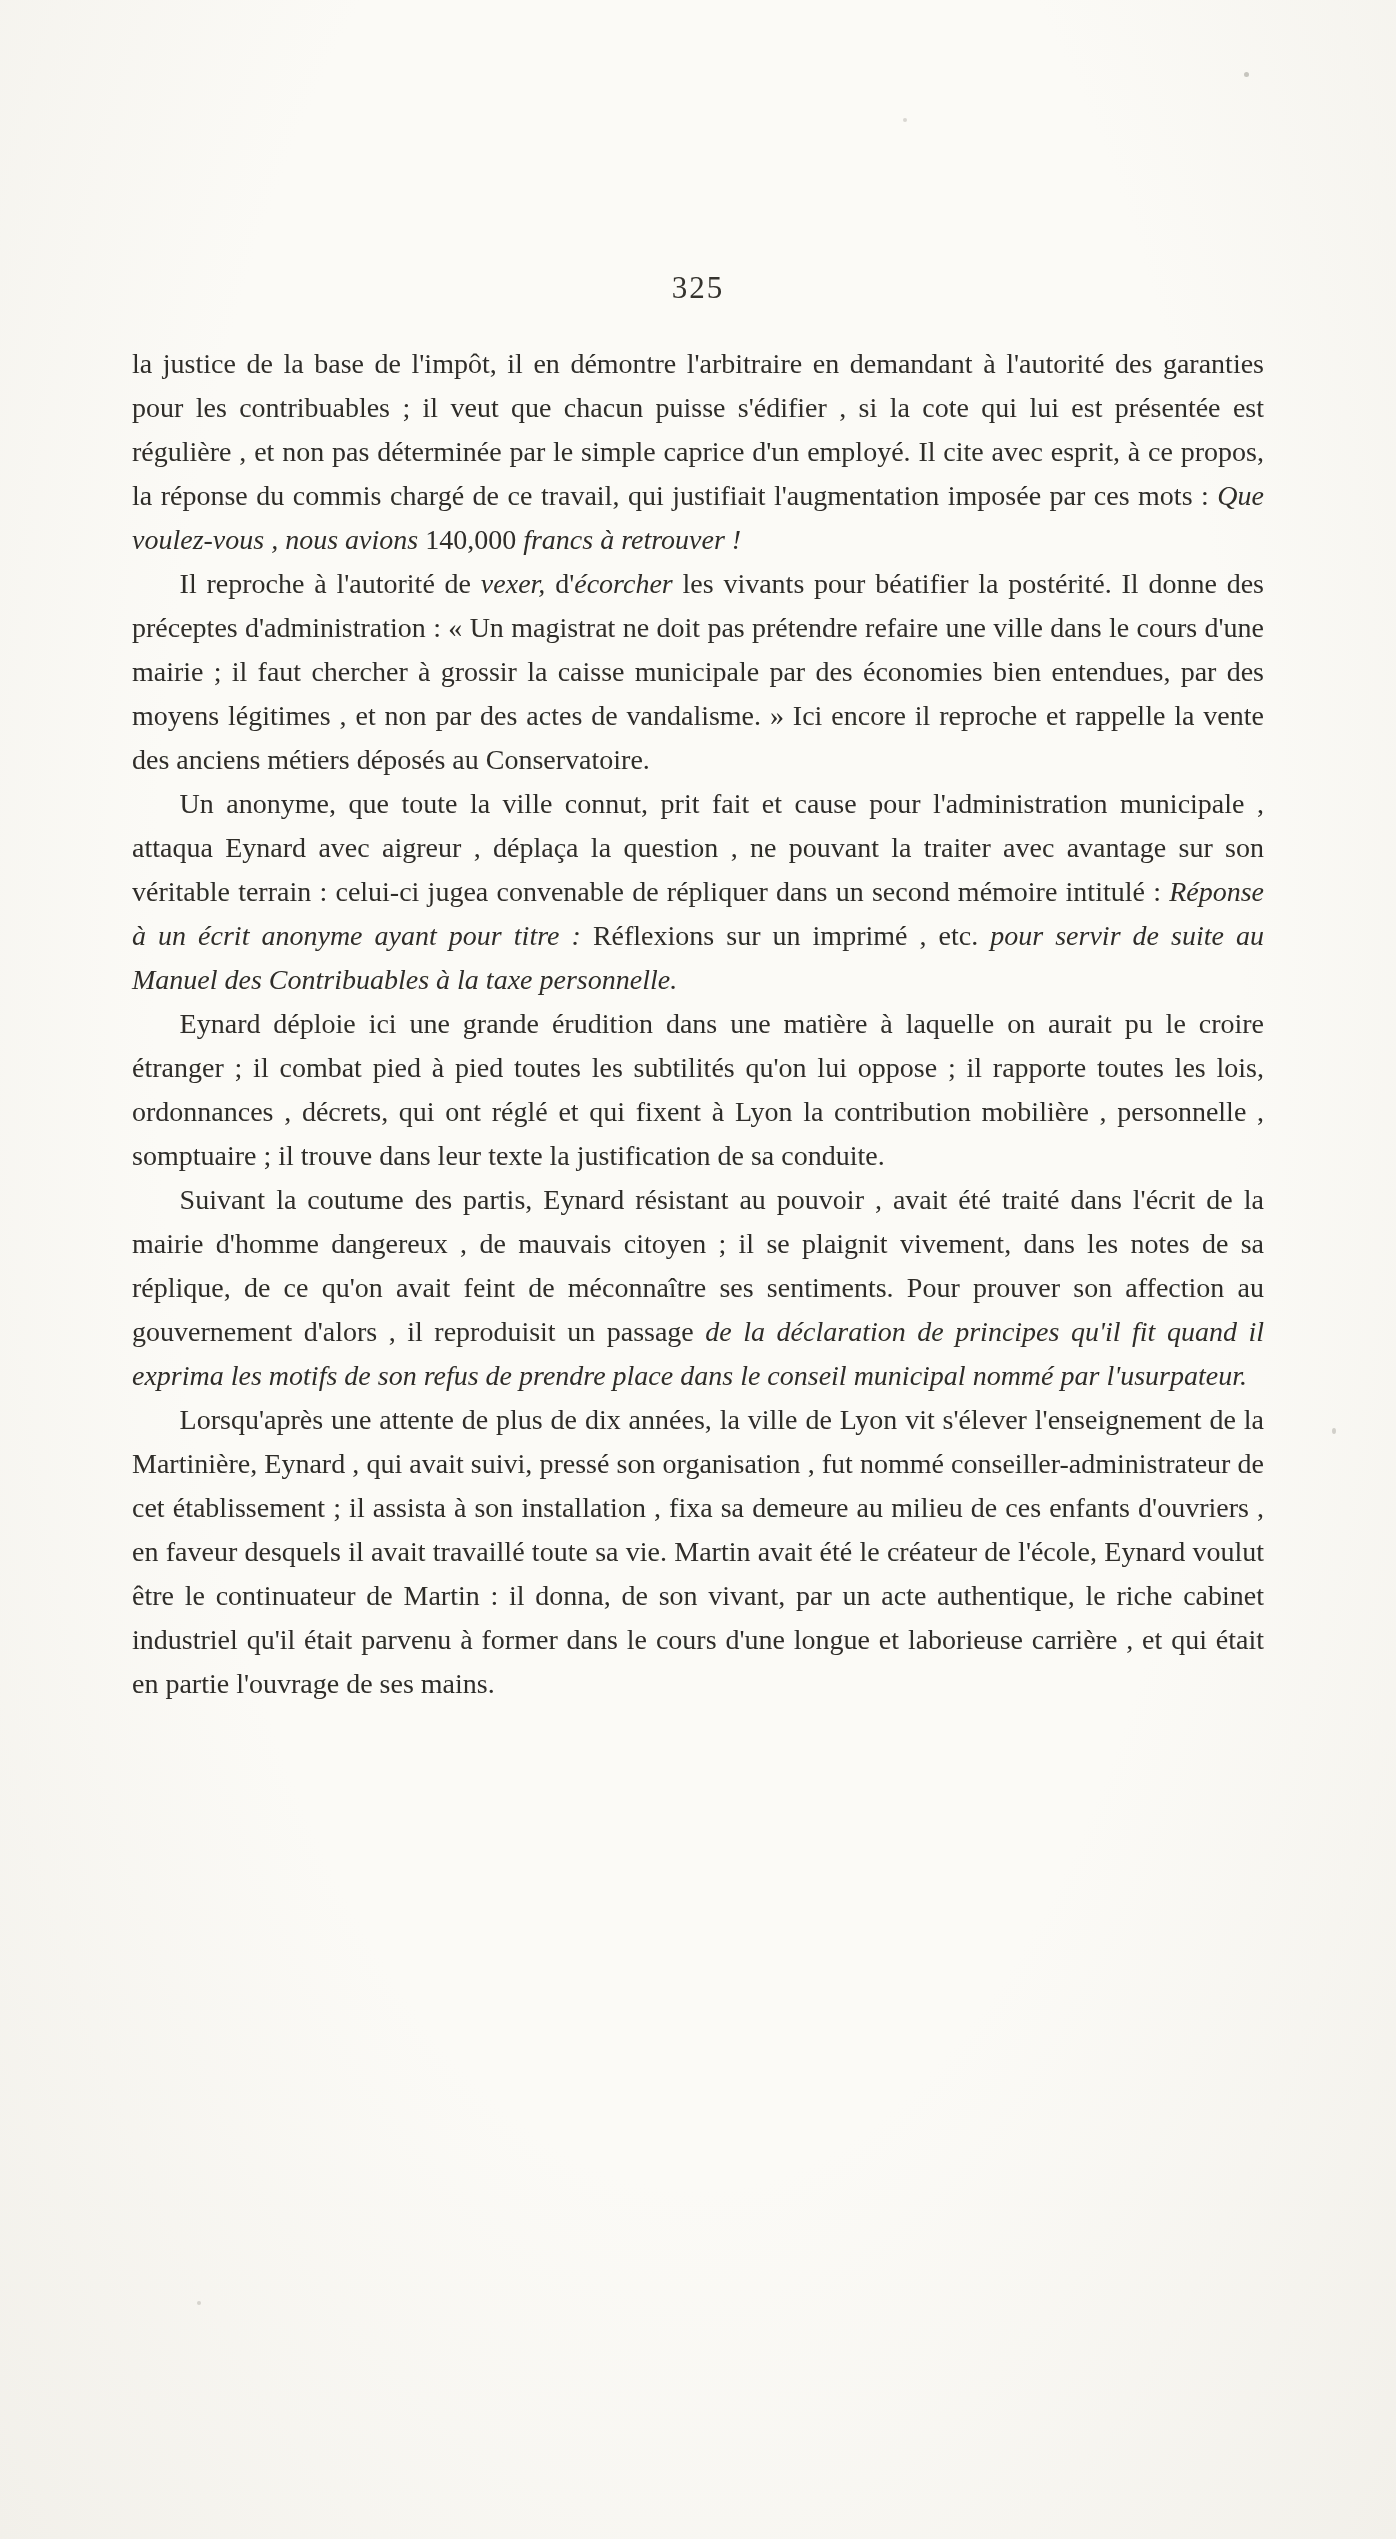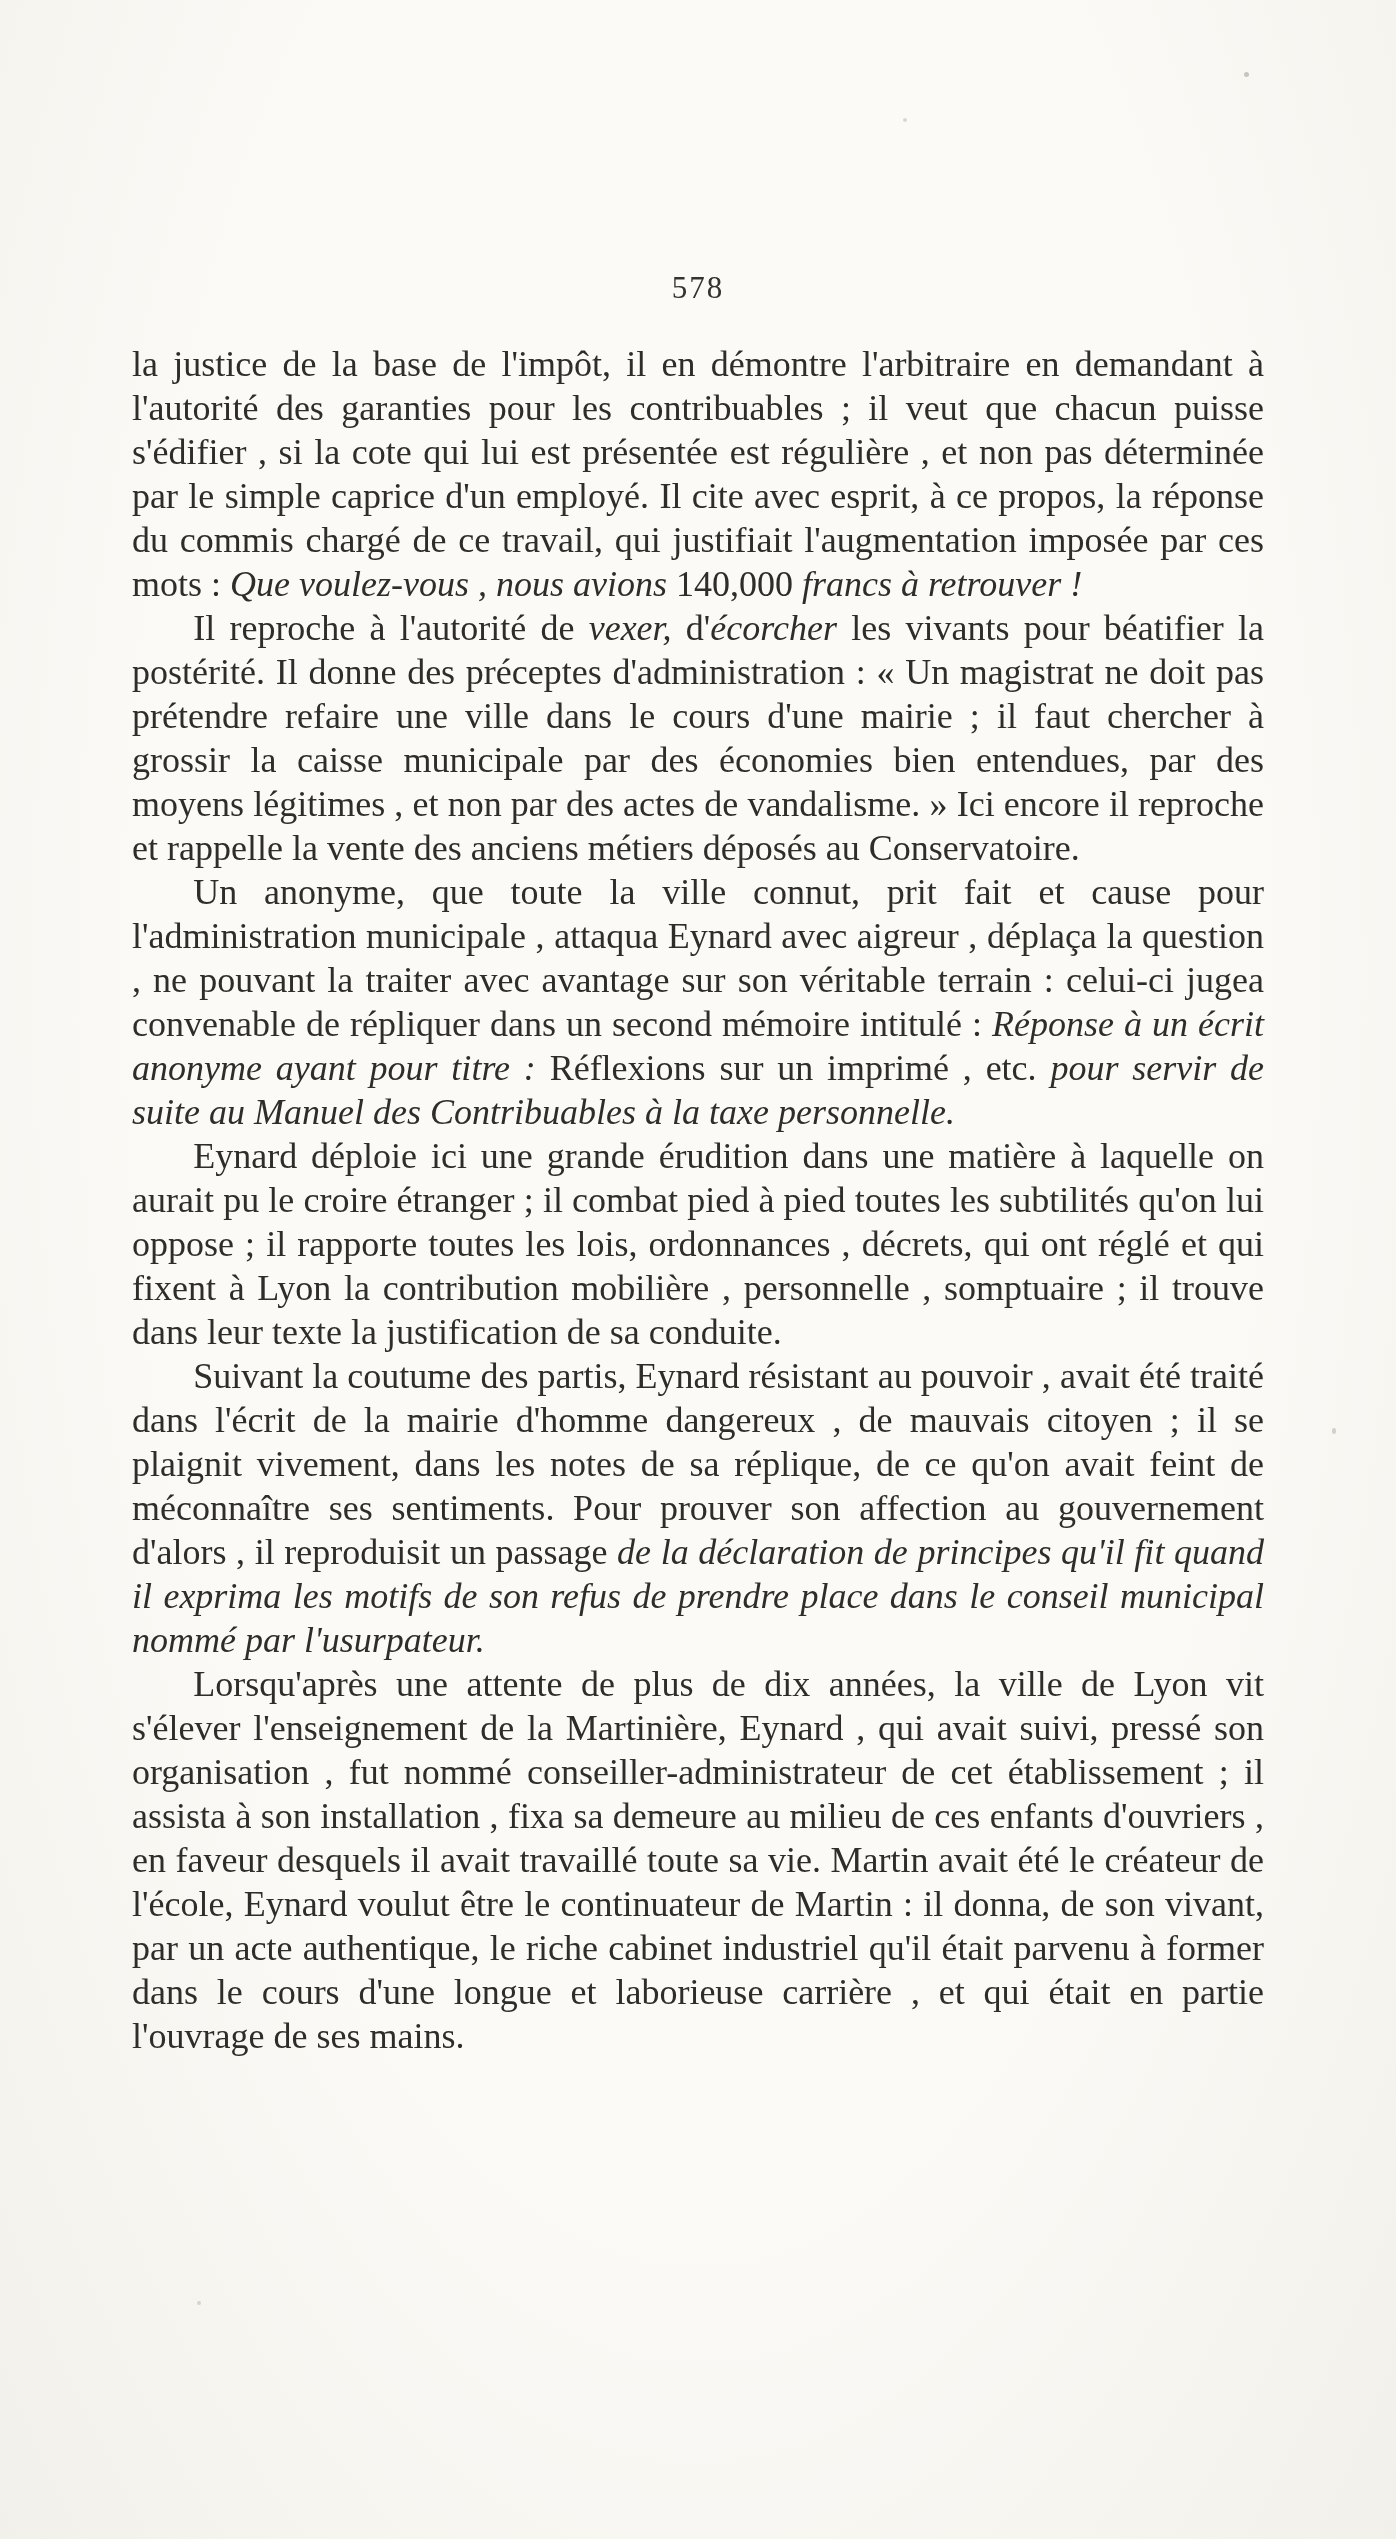--- a/index.html
+++ b/index.html
@@ -26,21 +26,21 @@
     letter-spacing: 2px;
     color: #35332e;
   }
 
   .text-block {
     position: absolute;
     top: 342px;
     left: 50%;
     transform: translateX(-50%);
     width: 1132px;
-    font-size: 36px;
+    font-size: 28px;
     line-height: 44px;
     text-align: justify;
     text-justify: inter-word;
   }
 
   .para {
     margin: 0;
     text-indent: 1.7em;
   }
   .para.first { text-indent: 0; }
@@ -61,21 +61,21 @@
 </head>
 <body>
 
 <div class="page">
 
   <span class="speck speck-1"></span>
   <span class="speck speck-2"></span>
   <span class="speck speck-3"></span>
   <span class="speck speck-4"></span>
 
-  <div class="page-number">578</div>
+  <div class="page-number">325</div>
 
   <div class="text-block">
     <p class="para first"><span>la justice de la base de l'impôt, il en démontre l'arbitraire en demandant à l'autorité des garanties pour les contribuables ; il veut que chacun puisse s'édifier , si la cote qui lui est présentée est régulière , et non pas déterminée par le simple caprice d'un employé. Il cite avec esprit, à ce propos, la réponse du commis chargé de ce travail, qui justifiait l'augmentation imposée par ces mots : </span><span class="italic">Que voulez-vous , nous avions </span><span>140,000 </span><span class="italic">francs à retrouver !</span></p>
     <p class="para"><span>Il reproche à l'autorité de </span><span class="italic">vexer,</span><span> d'</span><span class="italic">écorcher</span><span> les vivants pour béatifier la postérité. Il donne des préceptes d'administration : « Un magistrat ne doit pas prétendre refaire une ville dans le cours d'une mairie ; il faut chercher à grossir la caisse municipale par des économies bien entendues, par des moyens légitimes , et non par des actes de vandalisme. » Ici encore il reproche et rappelle la vente des anciens métiers déposés au Conservatoire.</span></p>
     <p class="para"><span>Un anonyme, que toute la ville connut, prit fait et cause pour l'administration municipale , attaqua Eynard avec aigreur , déplaça la question , ne pouvant la traiter avec avantage sur son véritable terrain : celui-ci jugea convenable de répliquer dans un second mémoire intitulé : </span><span class="italic">Réponse à un écrit anonyme ayant pour titre : </span><span>Réflexions sur un imprimé , etc. </span><span class="italic">pour servir de suite au Manuel des Contribuables à la taxe personnelle.</span></p>
     <p class="para"><span>Eynard déploie ici une grande érudition dans une matière à laquelle on aurait pu le croire étranger ; il combat pied à pied toutes les subtilités qu'on lui oppose ; il rapporte toutes les lois, ordonnances , décrets, qui ont réglé et qui fixent à Lyon la contribution mobilière , personnelle , somptuaire ; il trouve dans leur texte la justification de sa conduite.</span></p>
     <p class="para"><span>Suivant la coutume des partis, Eynard résistant au pouvoir , avait été traité dans l'écrit de la mairie d'homme dangereux , de mauvais citoyen ; il se plaignit vivement, dans les notes de sa réplique, de ce qu'on avait feint de méconnaître ses sentiments. Pour prouver son affection au gouvernement d'alors , il reproduisit un passage </span><span class="italic">de la déclaration de principes qu'il fit quand il exprima les motifs de son refus de prendre place dans le conseil municipal nommé par l'usurpateur.</span></p>
     <p class="para"><span>Lorsqu'après une attente de plus de dix années, la ville de Lyon vit s'élever l'enseignement de la Martinière, Eynard , qui avait suivi, pressé son organisation , fut nommé conseiller-administrateur de cet établissement ; il assista à son installation , fixa sa demeure au milieu de ces enfants d'ouvriers , en faveur desquels il avait travaillé toute sa vie. Martin avait été le créateur de l'école, Eynard voulut être le continuateur de Martin : il donna, de son vivant, par un acte authentique, le riche cabinet industriel qu'il était parvenu à former dans le cours d'une longue et laborieuse carrière , et qui était en partie l'ouvrage de ses mains.</span></p>
   </div>
 

